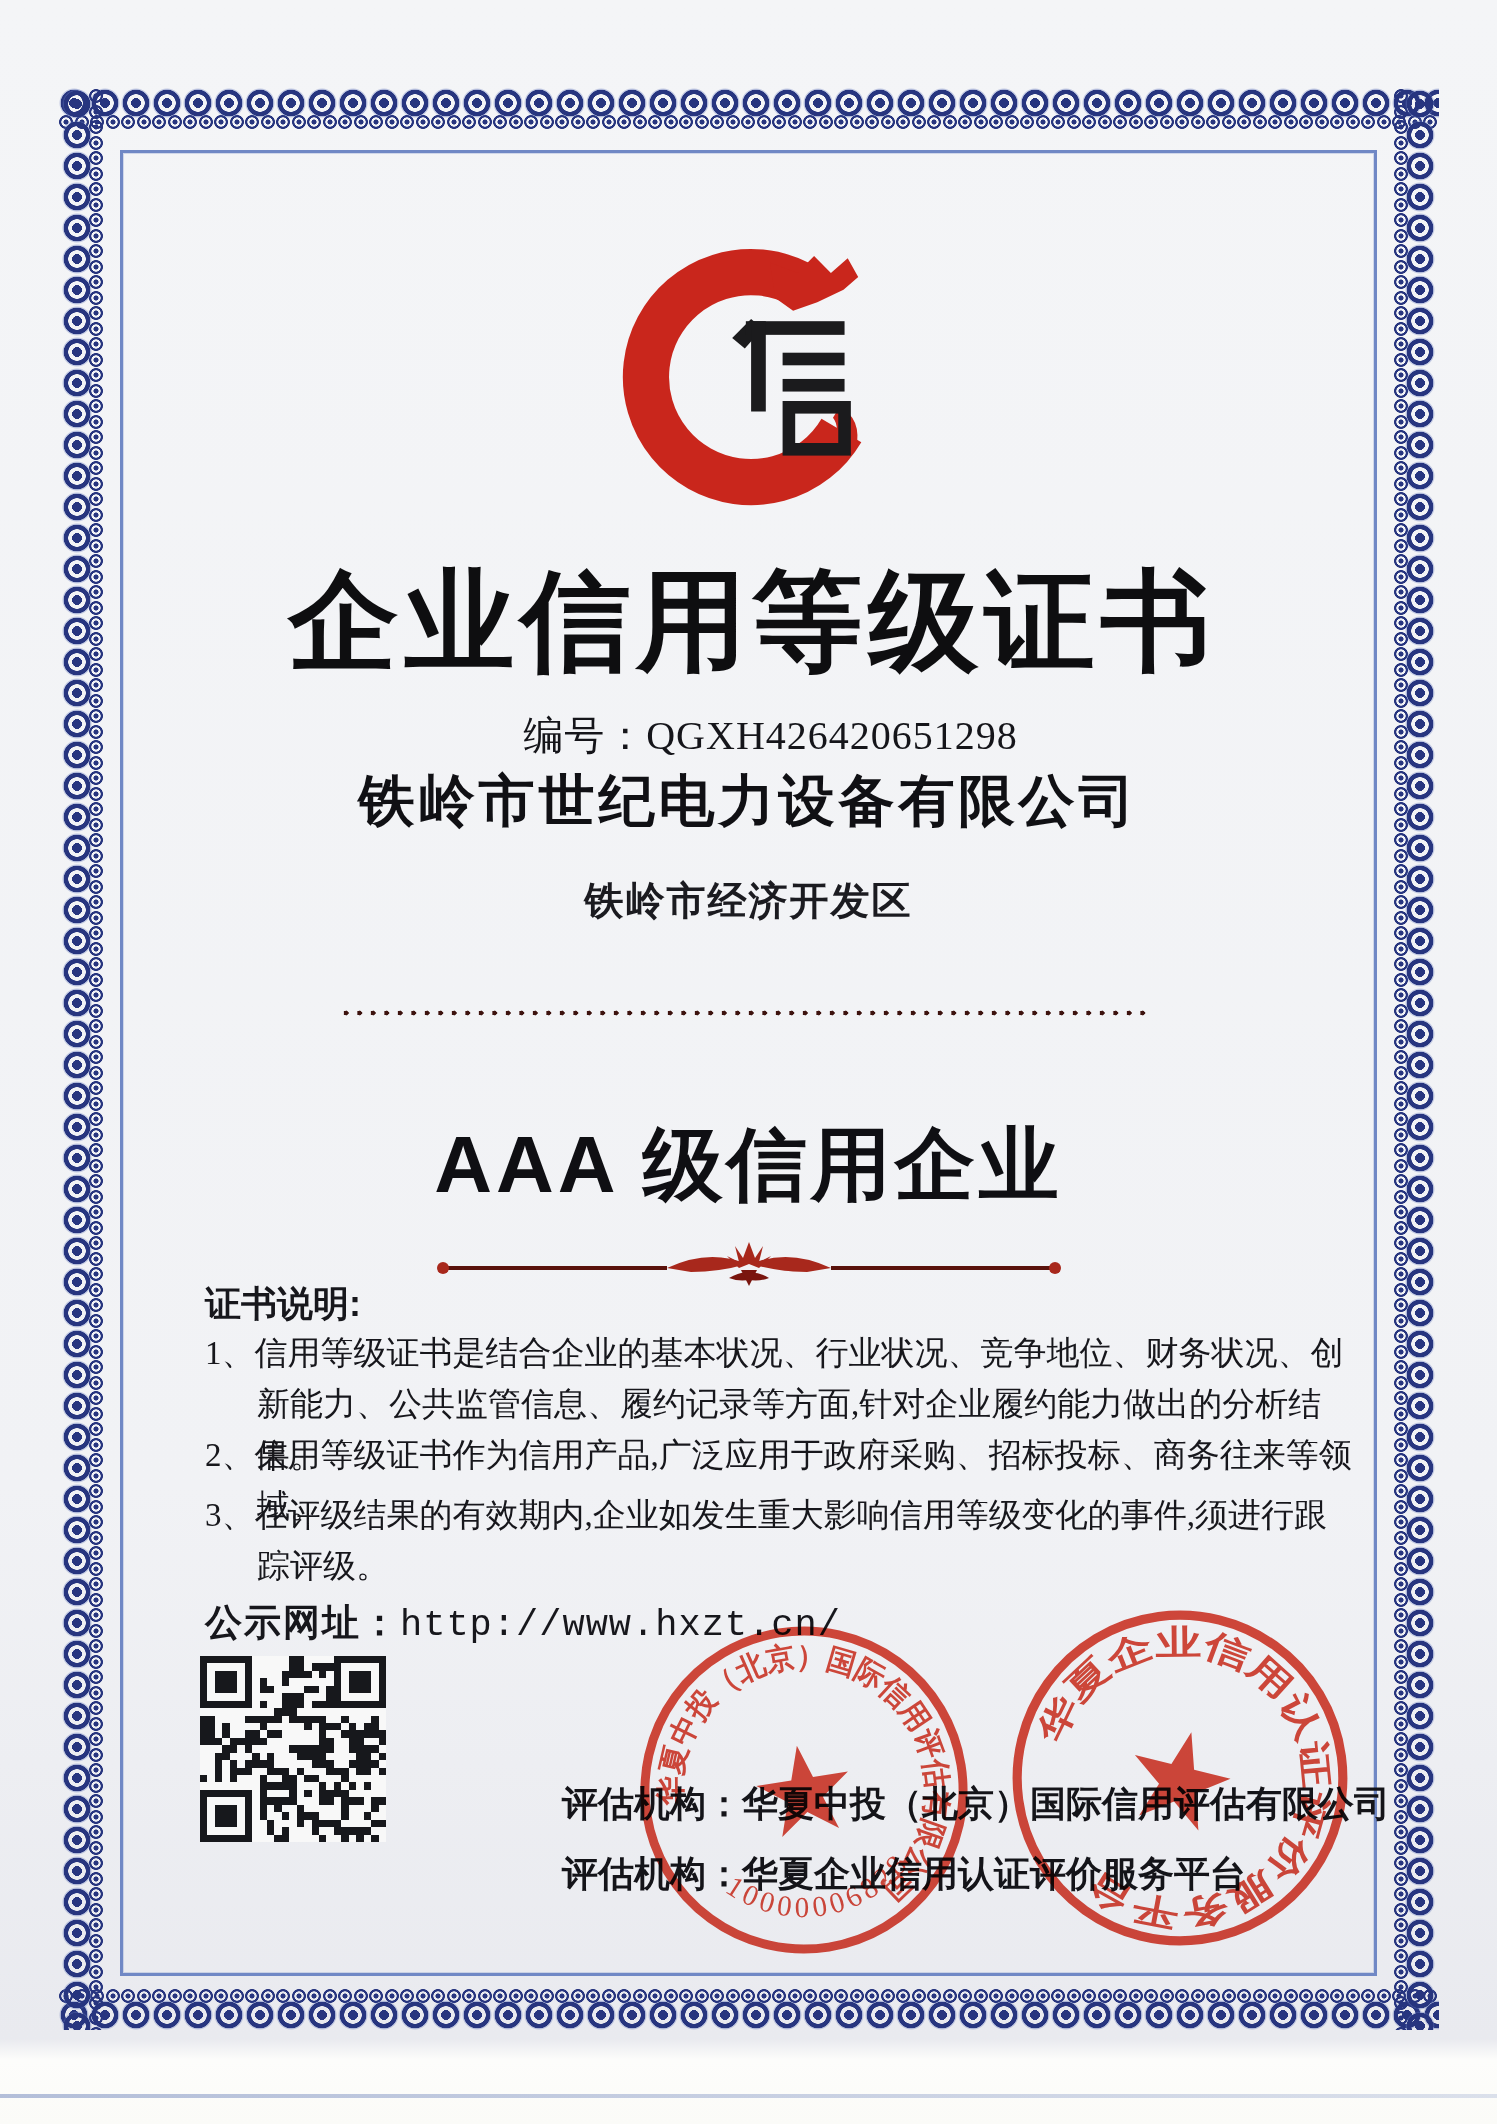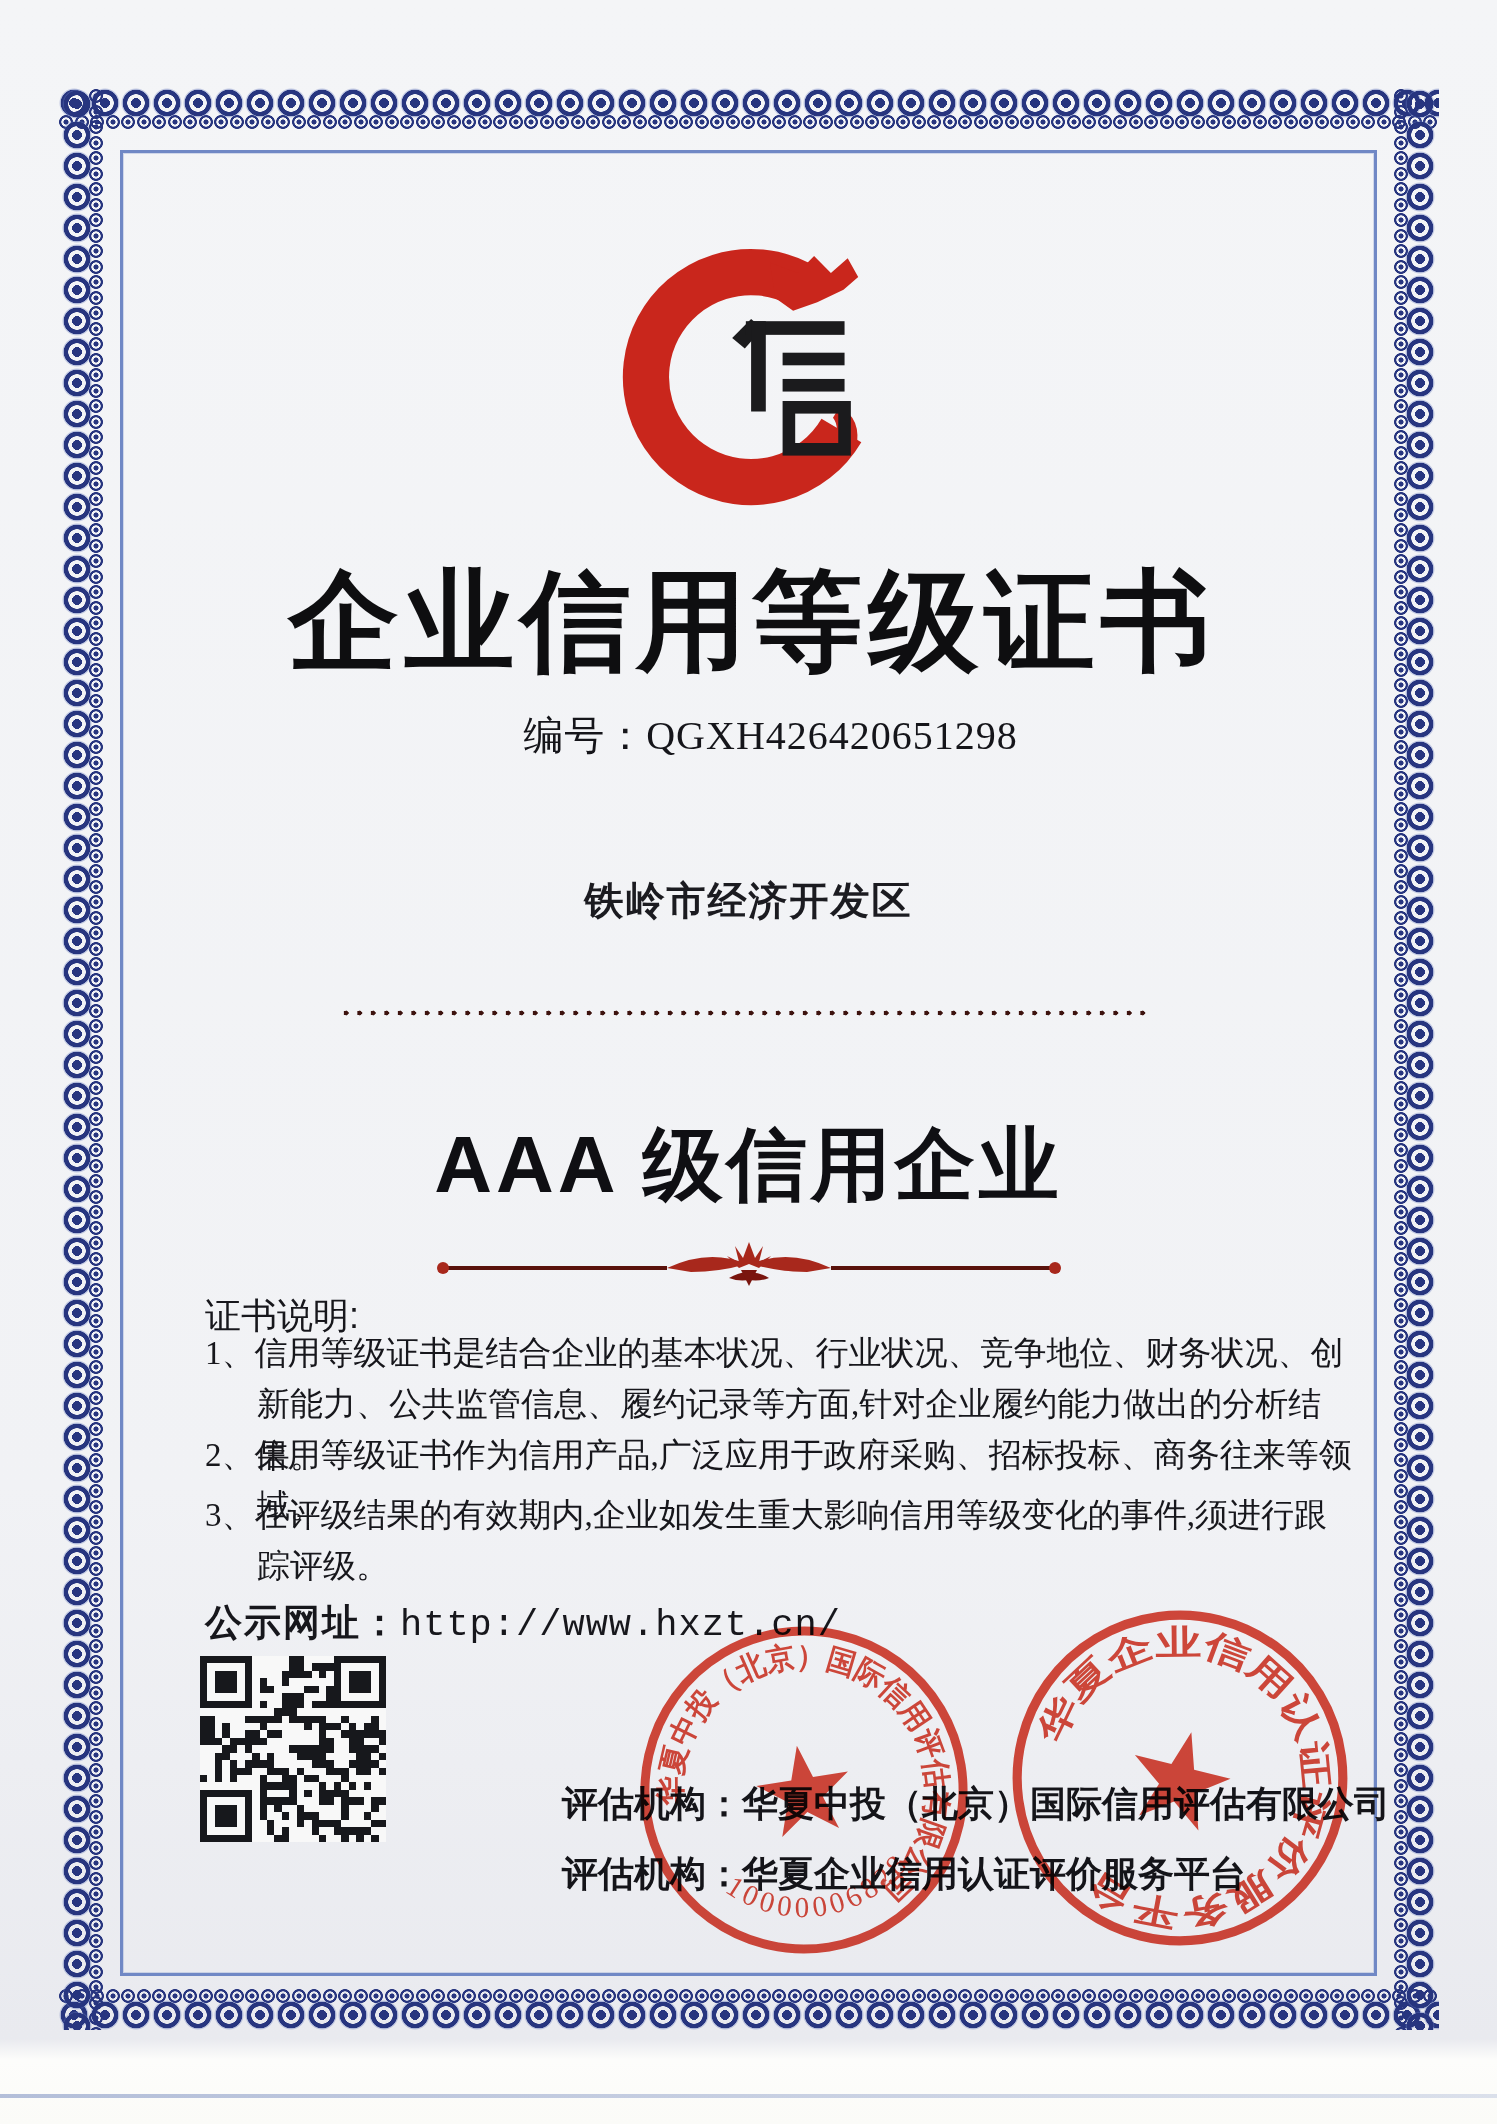--- a/index.html
+++ b/index.html
@@ -93,21 +93,21 @@
     background-image:radial-gradient(circle 2.6px at 6px 5px, #3d120e 92%, transparent);
     background-size:13.5px 10px; background-repeat:repeat-x;
   }
   .statement { top:1038px; font-size:45px; font-weight:bold; letter-spacing:1px; color:#121216; }
   .rating { top:1112px; font-size:80px; font-weight:bold; letter-spacing:4px; color:#0f0f13; }
   .divider { top:1238px; }
   .divider svg { width:640px; height:58px; }
 
   
   .left-text { position:absolute; text-align:left; color:#17171c; }
-  .notes-heading { top:1280px; left:205px; font-size:36px; font-weight:normal;margin-top:12px; }
+  .notes-heading { top:1280px; left:205px; font-size:36px; font-weight:bold; }
   .note { left:205px; right:138px; font-family:"Liberation Serif","DejaVu Serif",serif;
           font-size:33px; line-height:1.56; padding-left:52px; text-indent:-52px; }
   .note.n1 { top:1328px; }
   .note.n2 { top:1430px; }
   .note.n3 { top:1490px; }
 
   .valid { top:1520px; left:205px; font-size:40px; }
   .valid .lbl, .website .lbl { font-weight:bold; letter-spacing:2px; }
   .valid .val { font-family:"Liberation Serif","DejaVu Serif",serif; letter-spacing:1px; }
   .website { top:1598px; left:205px; font-size:37px; }
@@ -157,20 +157,21 @@
         <rect x="152" y="104" width="14" height="86"></rect>
         <rect x="182" y="134" width="59" height="12"></rect>
         <rect x="182" y="159" width="59" height="12"></rect>
         <rect x="188" y="186" width="53" height="40" fill="none" stroke="#1b1b1d" stroke-width="12"></rect>
       </g>
     </svg>
   </div>
 
   <div class="cx title">企业信用等级证书</div>
   <div class="cx serial"><span>编号：</span><span>QGXH426420651298</span></div>
+  <div class="cx company">铁岭市世纪电力设备有限公司</div>
   <div class="cx address">铁岭市经济开发区</div>
 
   <div class="dotline"></div>
   <div class="cx rating">AAA 级信用企业</div>
 
   <div class="cx divider">
     <svg viewBox="0 0 640 58" aria-hidden="true">
       <line x1="18" y1="30" x2="238" y2="30" stroke="#5a120c" stroke-width="4"></line>
       <line x1="402" y1="30" x2="622" y2="30" stroke="#5a120c" stroke-width="4"></line>
       <circle cx="14" cy="30" r="6" fill="#a8281c"></circle>

